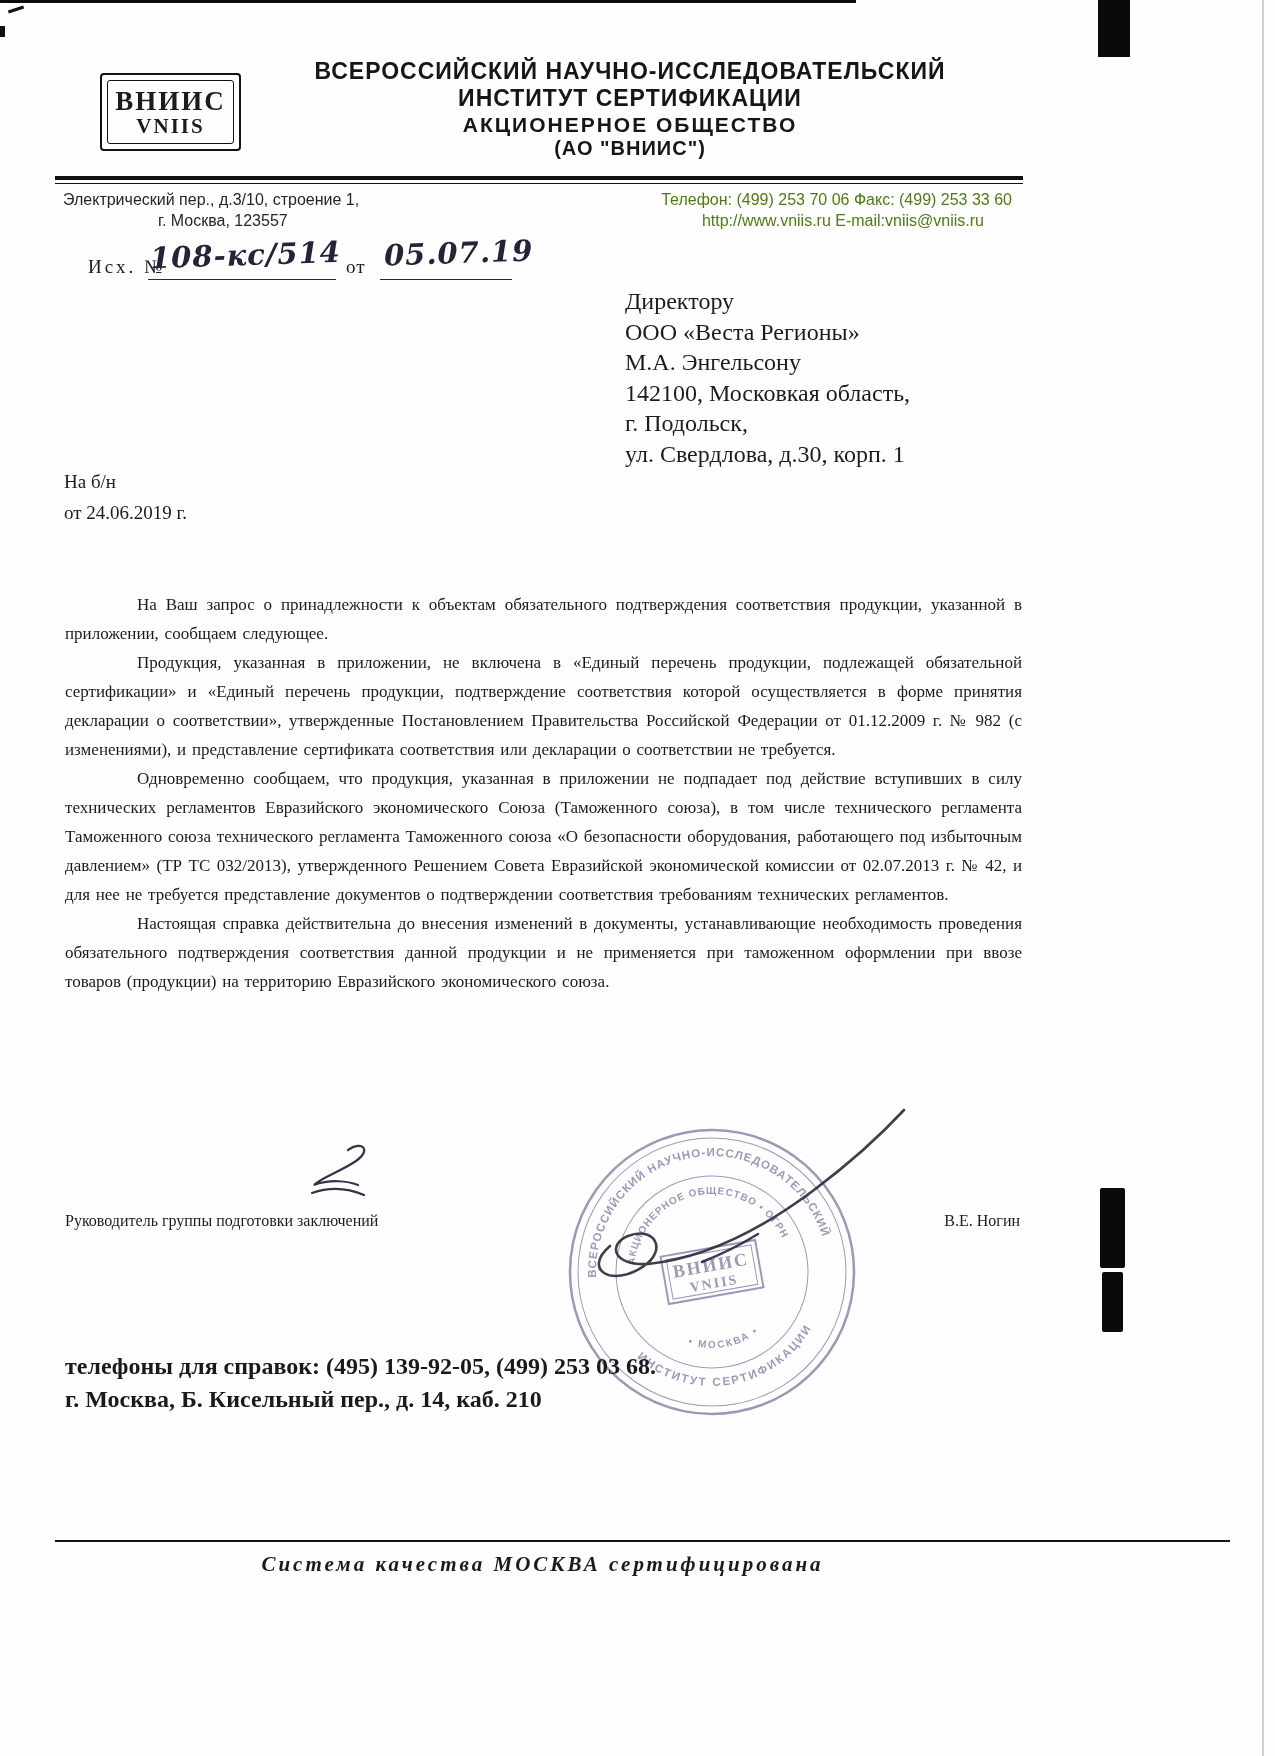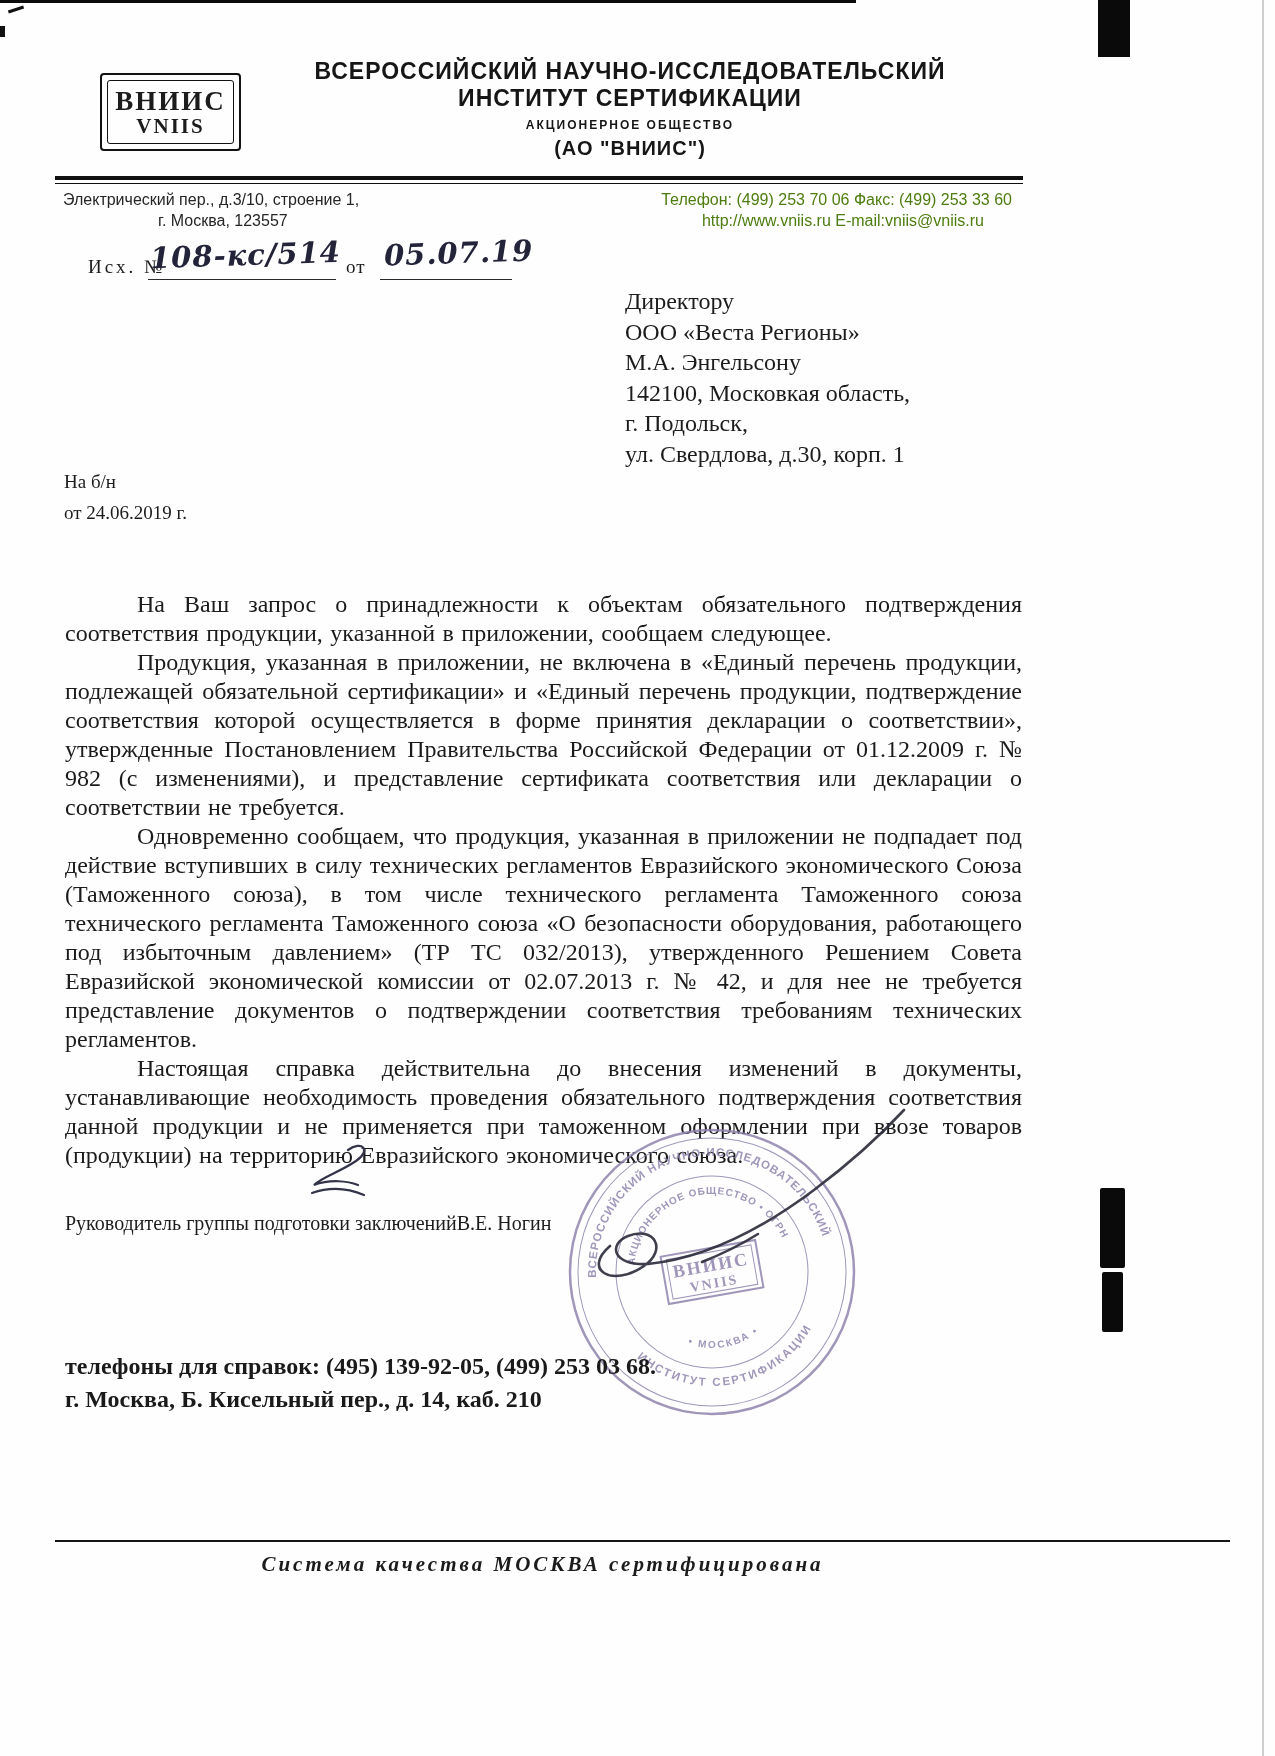--- a/index.html
+++ b/index.html
@@ -20,21 +20,21 @@
             border-radius:4px;display:flex;align-items:center;justify-content:center;}
   .logo-inner{width:125px;height:62px;border:1px solid #121212;border-radius:3px;text-align:center;
               display:flex;flex-direction:column;justify-content:center;}
   .logo-ru{font-family:"Liberation Serif",serif;font-weight:bold;font-size:27px;letter-spacing:2px;line-height:28px;}
   .logo-en{font-family:"Liberation Serif",serif;font-weight:bold;font-size:21px;letter-spacing:2px;line-height:22px;}
 
   .org-block{position:absolute;left:255px;top:58px;width:750px;text-align:center;
              font-family:"Liberation Sans",sans-serif;font-weight:bold;color:#161616;}
   .org-l1{font-size:23px;letter-spacing:1px;line-height:27px;}
   .org-l2{font-size:23px;letter-spacing:1px;line-height:27px;}
-  .org-l3{font-size:12px;letter-spacing:2px;line-height:22px;margin-top:2px;}
+  .org-l3{font-size:21px;letter-spacing:2px;line-height:22px;margin-top:2px;}
   .org-l4{font-size:20px;letter-spacing:1px;line-height:24px;}
 
   .rule-thick{position:absolute;left:55px;top:176px;width:968px;height:4px;background:#101010;}
   .rule-thin{position:absolute;left:55px;top:183px;width:968px;height:1px;background:#101010;}
 
   .addr-left{position:absolute;left:63px;top:189px;font-family:"Liberation Sans",sans-serif;
              font-size:16px;color:#262626;line-height:21px;}
   .addr-left .l2{padding-left:95px;}
   .addr-right{position:absolute;left:512px;top:189px;width:500px;text-align:right;
               font-family:"Liberation Sans",sans-serif;font-size:16px;color:#4d7c0f;line-height:21px;}
@@ -47,27 +47,27 @@
   .out-ot{position:absolute;left:258px;top:10px;letter-spacing:1px;}
   .out-date{position:absolute;left:296px;top:-10px;}
   .u1{position:absolute;left:60px;top:33px;width:188px;border-top:1.5px solid #2a2a2a;}
   .u2{position:absolute;left:292px;top:33px;width:132px;border-top:1.5px solid #2a2a2a;}
   .handwrite{font-family:"DejaVu Serif",serif;font-style:italic;font-weight:bold;font-size:29px;
              color:#23233a;letter-spacing:1px;transform:rotate(-2deg);white-space:nowrap;}
 
   .recipient{position:absolute;left:625px;top:286px;font-size:24px;line-height:30.5px;}
   .reference{position:absolute;left:64px;top:466px;font-size:19px;line-height:31px;}
 
-  .body-text{position:absolute;left:65px;top:590px;width:957px;font-size:24px;line-height:29px;
+  .body-text{position:absolute;left:65px;top:590px;width:957px;font-size:17px;line-height:29px;
              text-align:justify;color:#1b1b1b;}
   .body-text p{margin:0;text-indent:72px;word-spacing:1.5px;}
   .body-text b{font-weight:normal;}
 
   .sig-row{position:absolute;left:65px;top:1212px;width:955px;display:flex;
-           justify-content:flex-start;font-size:20px;}
+           justify-content:space-between;font-size:16px;}
 
   .phones{position:absolute;left:65px;top:1350px;font-size:24px;font-weight:bold;line-height:33px;color:#1a1a1a;}
 
   .bottom-rule{position:absolute;left:55px;top:1540px;width:1175px;height:2px;background:#151515;}
   .quality{position:absolute;left:55px;top:1552px;width:975px;text-align:center;font-size:21px;
            font-style:italic;font-weight:bold;letter-spacing:3px;color:#1b1b1b;}
 
   .squiggle{position:absolute;left:296px;top:1140px;}
   .stamp{position:absolute;left:562px;top:1122px;opacity:.82;}
   .big-sign{position:absolute;left:552px;top:1094px;}

